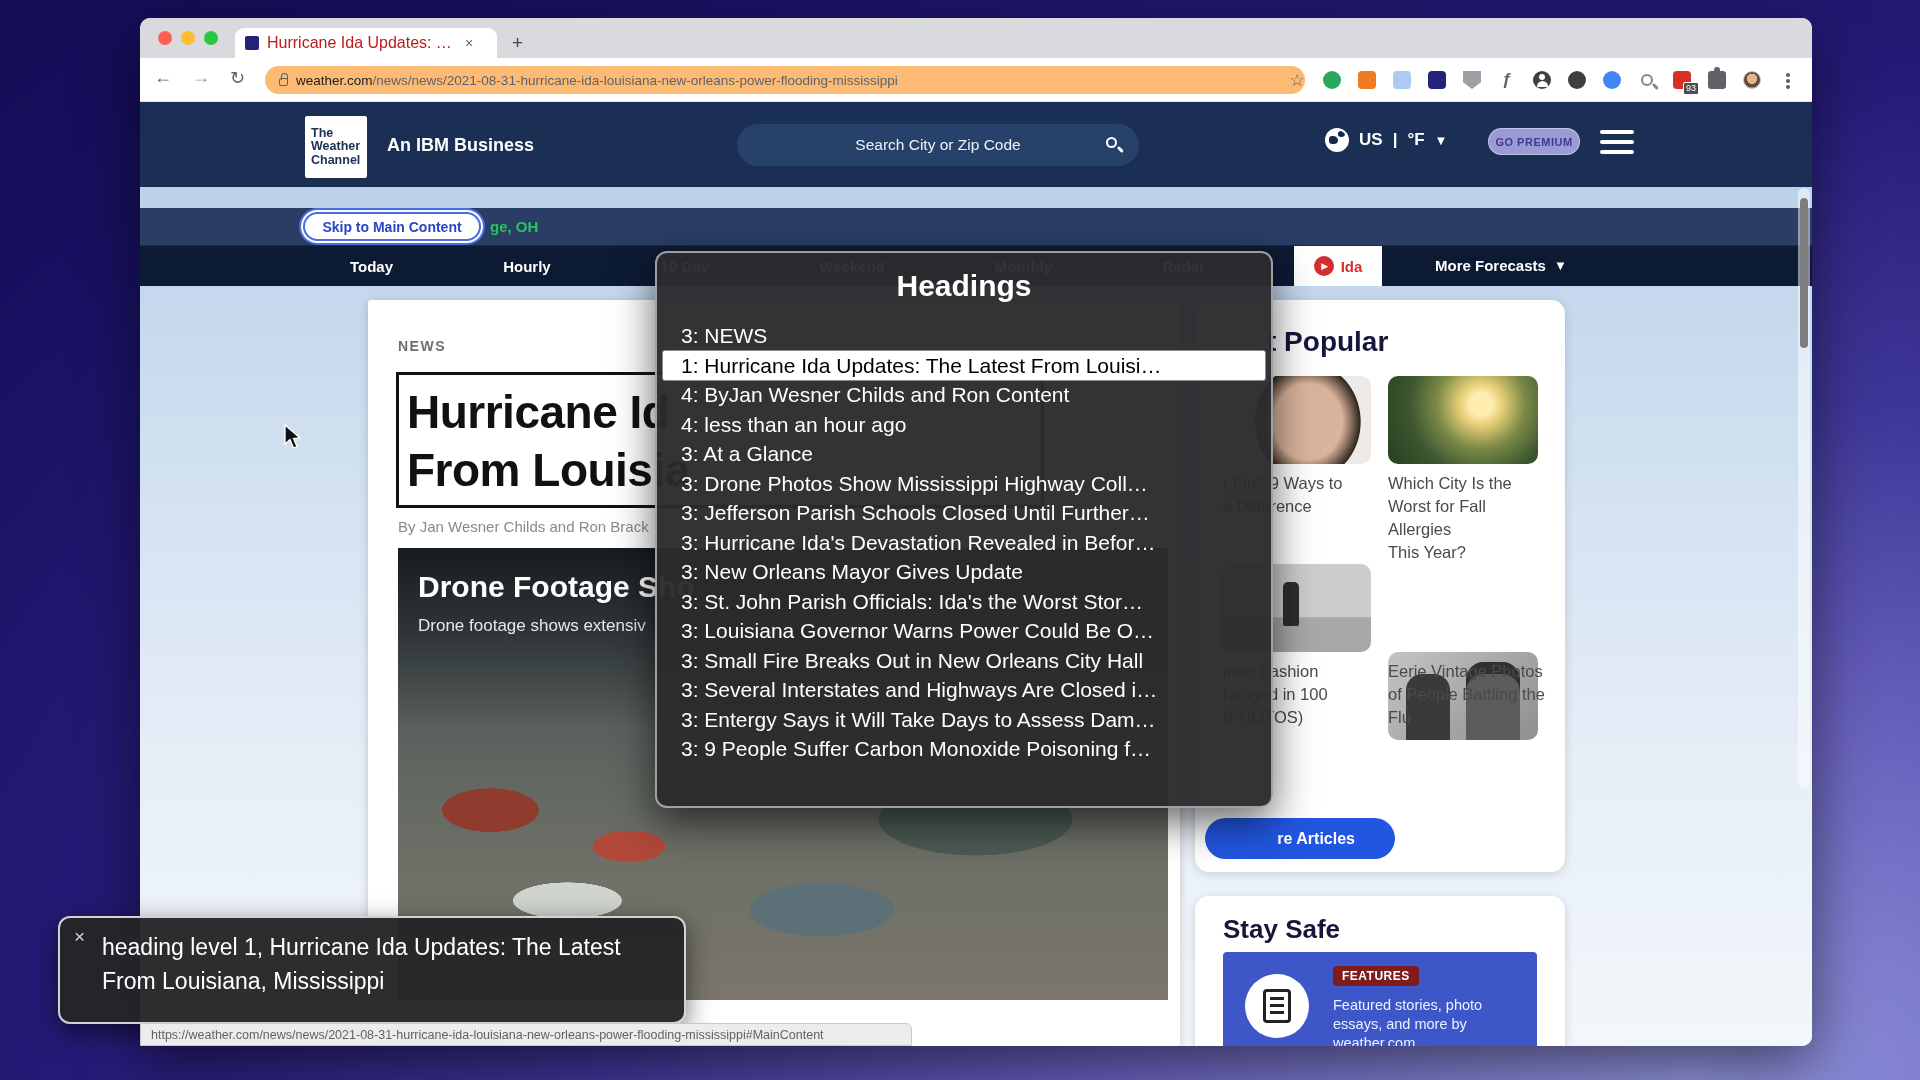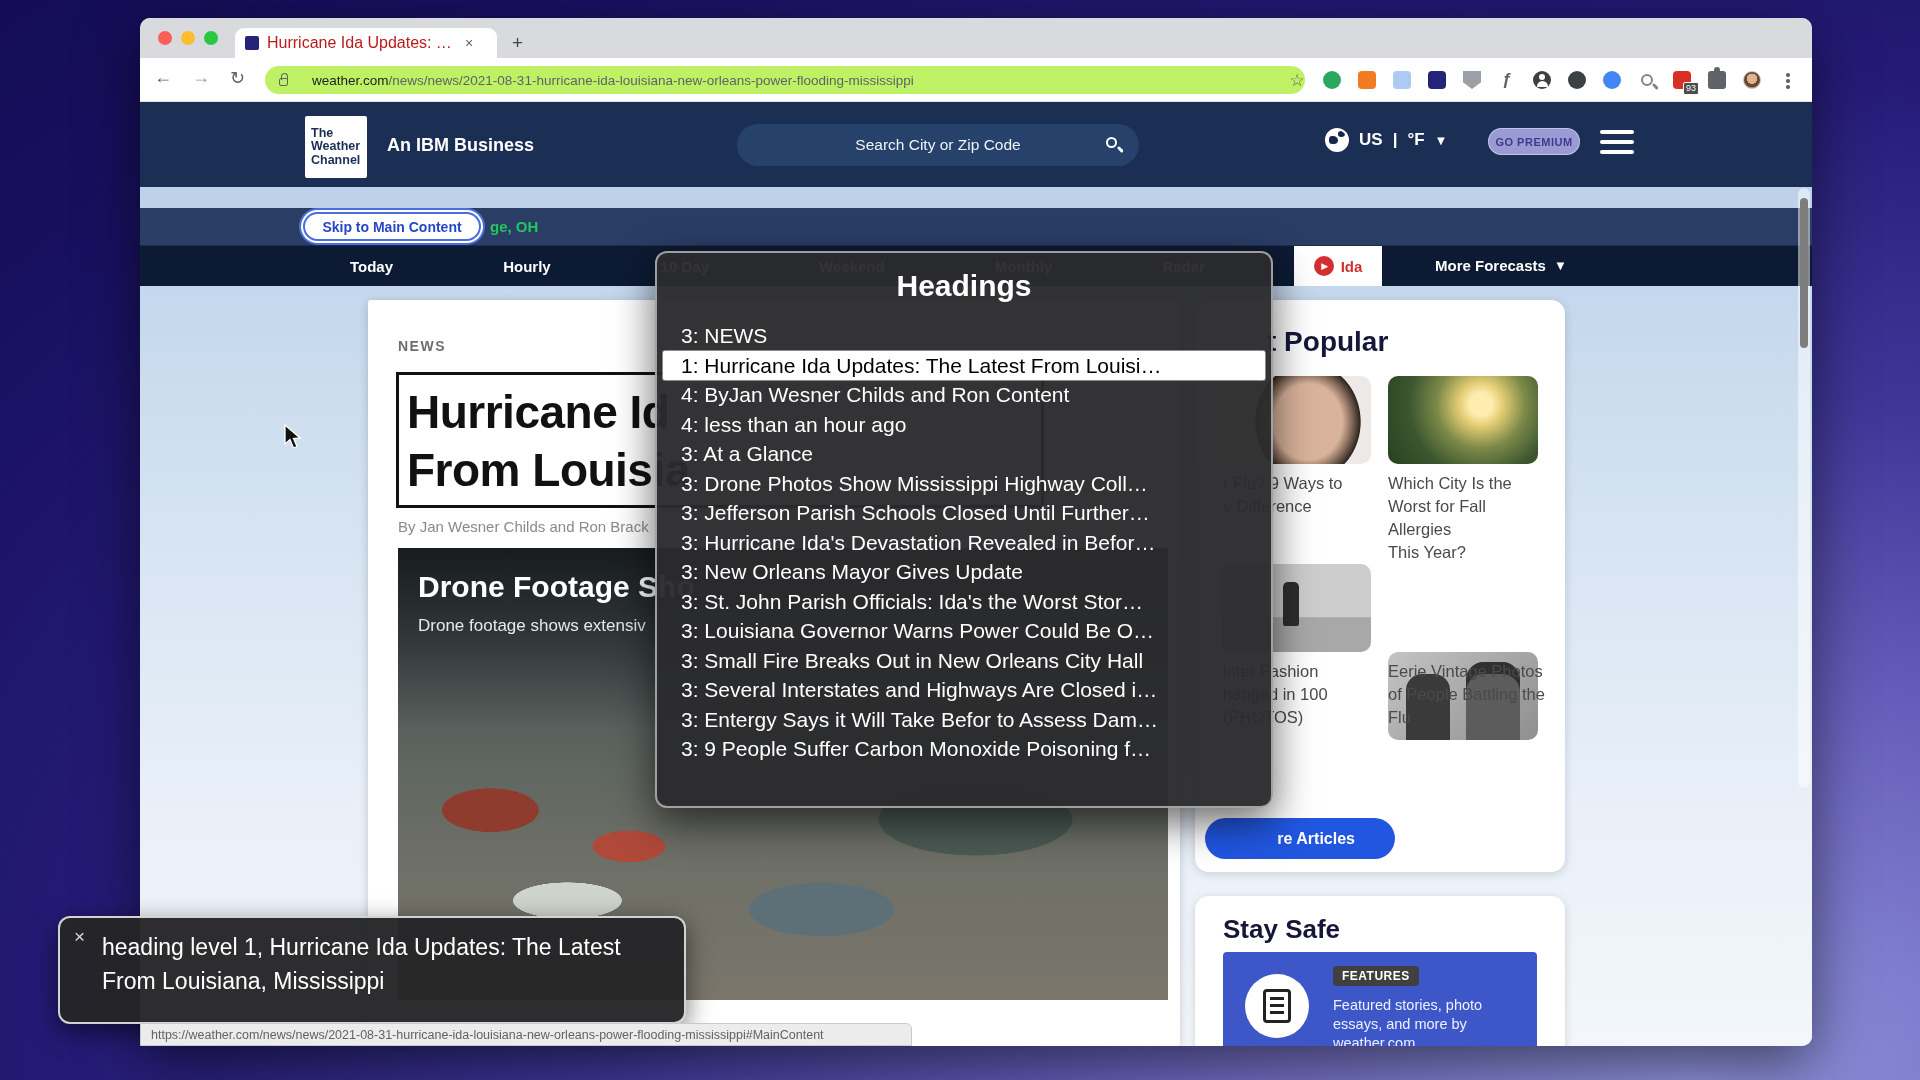--- a/index.html
+++ b/index.html
@@ -16,21 +16,21 @@
   #light-red{ left:18px; background:#ff5f57; } #light-yellow{ left:41px; background:#febc2e; } #light-green{ left:64px; background:#28c840; }
   #tab { position:absolute; left:95px; top:10px; width:262px; height:30px; background:#fff; border-radius:9px 9px 0 0; display:flex; align-items:center; padding:0 10px; gap:8px; }
   #tab-favicon { width:14px; height:14px; background:#23237a; border-radius:2px; flex:0 0 auto; }
   #tab-title { font-size:16px; color:#b91c1c; white-space:nowrap; overflow:hidden; text-overflow:ellipsis; width:190px; }
   #tab-close { font-size:14px; color:#5f6368; cursor:default; }
   #newtab-btn { position:absolute; left:372px; top:12px; font-size:19px; color:#44474a; line-height:26px; }
 
   #toolbar { position:absolute; left:0; top:40px; width:100%; height:44px; background:#ffffff; border-bottom:1px solid #e3e3e3; }
   .nav-glyph { position:absolute; top:9px; font-size:18px; color:#5f6368; }
   #back-btn{ left:14px; } #fwd-btn{ left:52px; color:#9aa0a6; } #reload-btn{ left:90px; }
-  #urlbar { position:absolute; left:125px; top:8px; width:1040px; height:28px; background:#bef264; border-radius:14px; display:flex; align-items:center; padding:0 14px; gap:24px; }
+  #urlbar { position:absolute; left:125px; top:8px; width:1040px; height:28px; background:#fdba74; border-radius:14px; display:flex; align-items:center; padding:0 14px; gap:8px; }
   .lock { width:9px; height:8px; border:1.5px solid #5f6368; border-radius:2px; position:relative; margin-top:3px; }
   .lock::before { content:""; position:absolute; left:1px; top:-6px; width:5px; height:6px; border:1.5px solid #5f6368; border-bottom:none; border-radius:4px 4px 0 0; }
   #url-text { font-size:13.5px; color:#202124; white-space:nowrap; overflow:hidden; }
   #url-text .path { color:#5f6368; }
   #ext-row { position:absolute; right:14px; top:7px; height:30px; display:flex; align-items:center; gap:13px; }
   .ext { position:relative; width:22px; height:22px; display:flex; align-items:center; justify-content:center; }
   .sw { width:18px; height:18px; display:flex; align-items:center; justify-content:center; }
   .sw.circle { border-radius:50%; } .sw.square { border-radius:4px; }
   .sw.glyph-ic { background:transparent !important; color:#5f6368; font-size:17px; font-weight:bold; }
   .sw.shield { clip-path: polygon(0 0,100% 0,100% 62%,50% 100%,0 62%); }
@@ -113,21 +113,21 @@
   .cap { position:absolute; width:160px; font-size:16.5px; line-height:23px; color:#4a4a4a; white-space:pre-line; }
   #cap1{ left:28px; top:172px; } #cap2{ left:193px; top:172px; } #cap3{ left:28px; top:360px; } #cap4{ left:193px; top:360px; }
   #more-articles-btn { position:absolute; left:10px; top:518px; width:190px; height:41px; background:var(--accent_blue); border-radius:21px; color:#fff; font-size:16px; font-weight:bold; display:flex; align-items:center; justify-content:flex-end; padding-right:40px; }
 
   #staysafe-card { left:1055px; top:794px; width:370px; height:186px; }
   #staysafe-title { position:absolute; left:28px; top:18px; font-size:26px; font-weight:bold; color:#16163a; }
   #features-banner { position:absolute; left:28px; top:56px; width:314px; height:108px; background:var(--features_blue); border-radius:4px; }
   #features-circle { position:absolute; left:22px; top:22px; width:64px; height:64px; background:#fff; border-radius:50%; }
   .doc-icon { position:absolute; left:18px; top:15px; width:28px; height:34px; border:3px solid #222; border-radius:4px; }
   .doc-icon::before { content:""; position:absolute; left:4px; top:5px; width:14px; height:3px; background:#222; box-shadow:0 7px 0 #222, 0 14px 0 #222; }
-  #features-badge { position:absolute; left:110px; top:14px; background:#404040; color:#fff; font-size:12px; font-weight:bold; padding:3px 9px; border-radius:4px; letter-spacing:.5px; }
+  #features-badge { position:absolute; left:110px; top:14px; background:#7f1d1d; color:#fff; font-size:12px; font-weight:bold; padding:3px 9px; border-radius:4px; letter-spacing:.5px; }
   #features-text { position:absolute; left:110px; top:44px; width:180px; color:#eef1ff; font-size:14.5px; line-height:19px; }
 
   #page-scrollbar { position:absolute; right:2px; top:86px; width:12px; height:600px; background:rgba(255,255,255,.5); border-radius:6px; }
   #page-scroll-thumb { position:absolute; left:2px; top:10px; width:8px; height:150px; background:#7d7d7d; border-radius:4px; }
 
   
   #headings-panel { left:655px; top:251px; width:618px; height:557px; background:rgba(43,43,45,.96); border:2px solid rgba(255,255,255,.55); border-radius:12px; box-shadow:0 14px 40px rgba(0,0,0,.6); z-index:50; }
   #headings-title { text-align:center; color:#fff; font-size:30px; font-weight:bold; margin-top:16px; }
   #headings-list { list-style:none; margin-top:18px; padding:0 6px; }
   #headings-list li { color:#fff; font-size:21px; line-height:29.5px; padding:0 18px; white-space:nowrap; overflow:hidden; border-radius:2px; }
@@ -366,21 +366,21 @@
         <li>4: less than an hour ago</li>
         <li>3: At a Glance</li>
         <li>3: Drone Photos Show Mississippi Highway Coll…</li>
         <li>3: Jefferson Parish Schools Closed Until Further…</li>
         <li>3: Hurricane Ida's Devastation Revealed in Befor…</li>
         <li>3: New Orleans Mayor Gives Update</li>
         <li>3: St. John Parish Officials: Ida's the Worst Stor…</li>
         <li>3: Louisiana Governor Warns Power Could Be O…</li>
         <li>3: Small Fire Breaks Out in New Orleans City Hall</li>
         <li>3: Several Interstates and Highways Are Closed i…</li>
-        <li>3: Entergy Says it Will Take Befor to Assess Dam…</li>
+        <li>3: Entergy Says it Will Take Days to Assess Dam…</li>
         <li>3: 9 People Suffer Carbon Monoxide Poisoning f…</li>
       </ul>
   </div>
 
   <div id="vo-caption" class="abs">
     <span id="vo-close">×</span>
     <span id="vo-text">heading level 1, Hurricane Ida Updates: The Latest From Louisiana, Mississippi</span>
   </div>
 
   <div id="status-bubble" class="abs">

